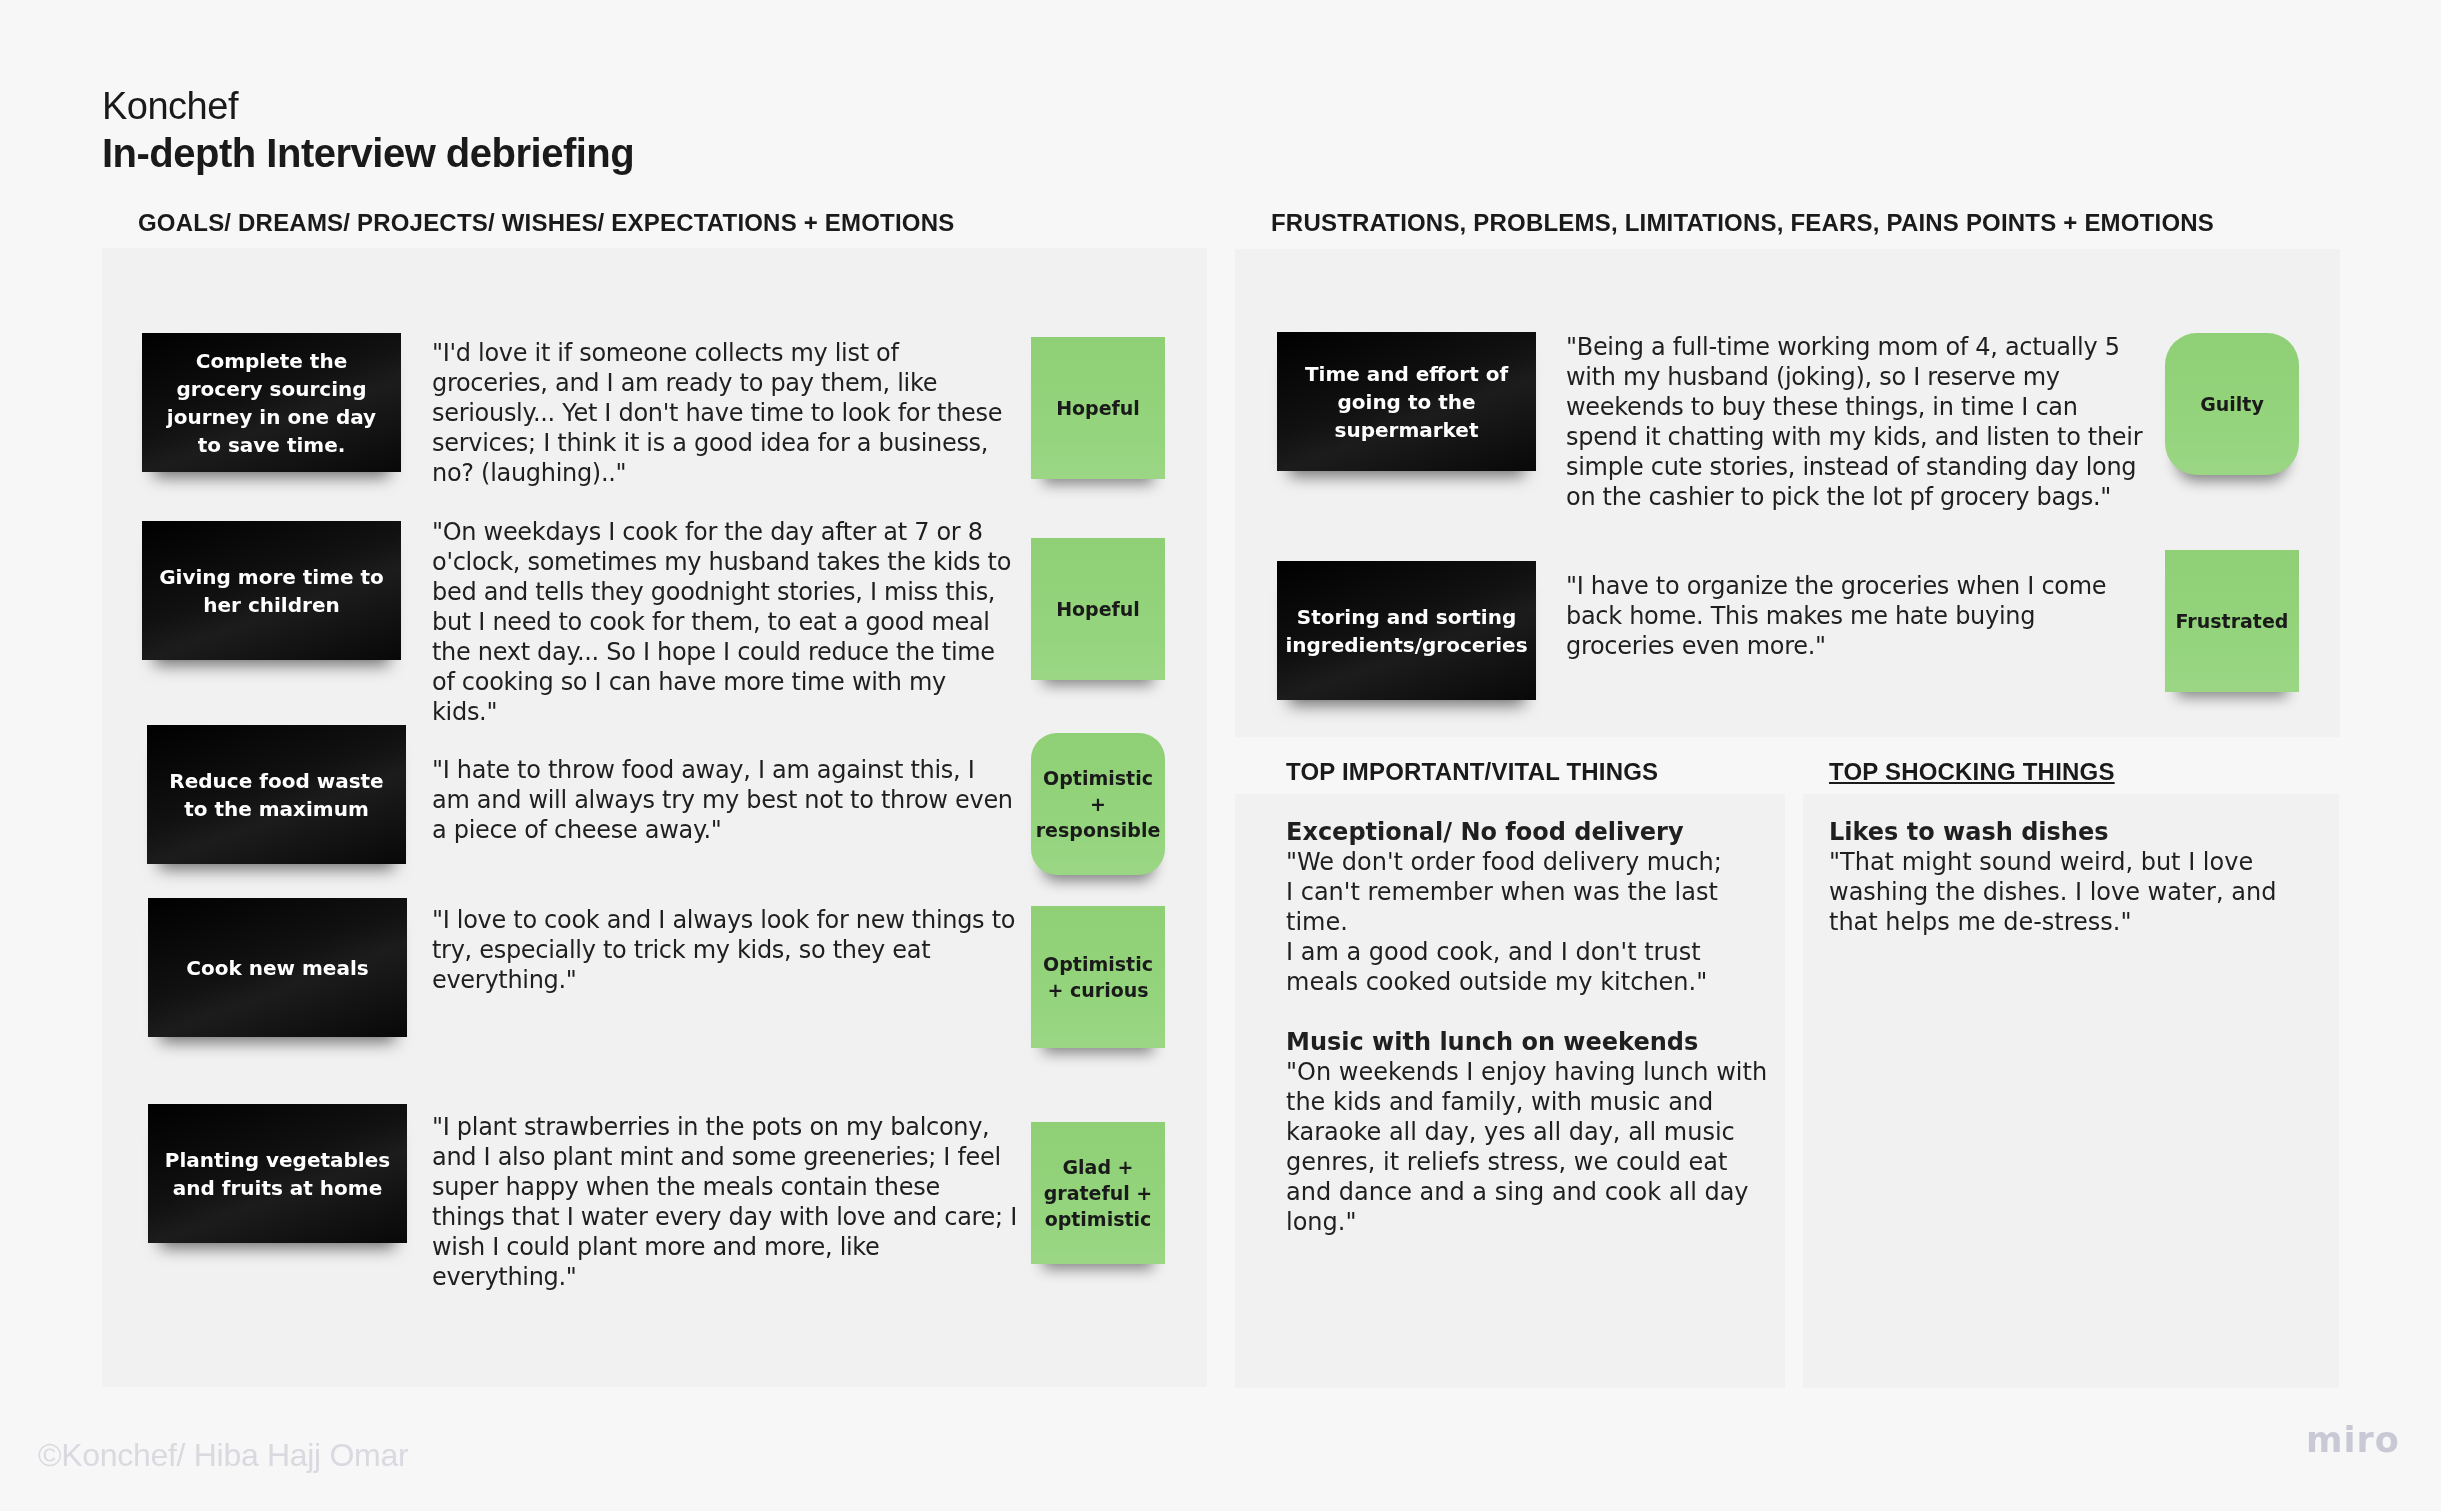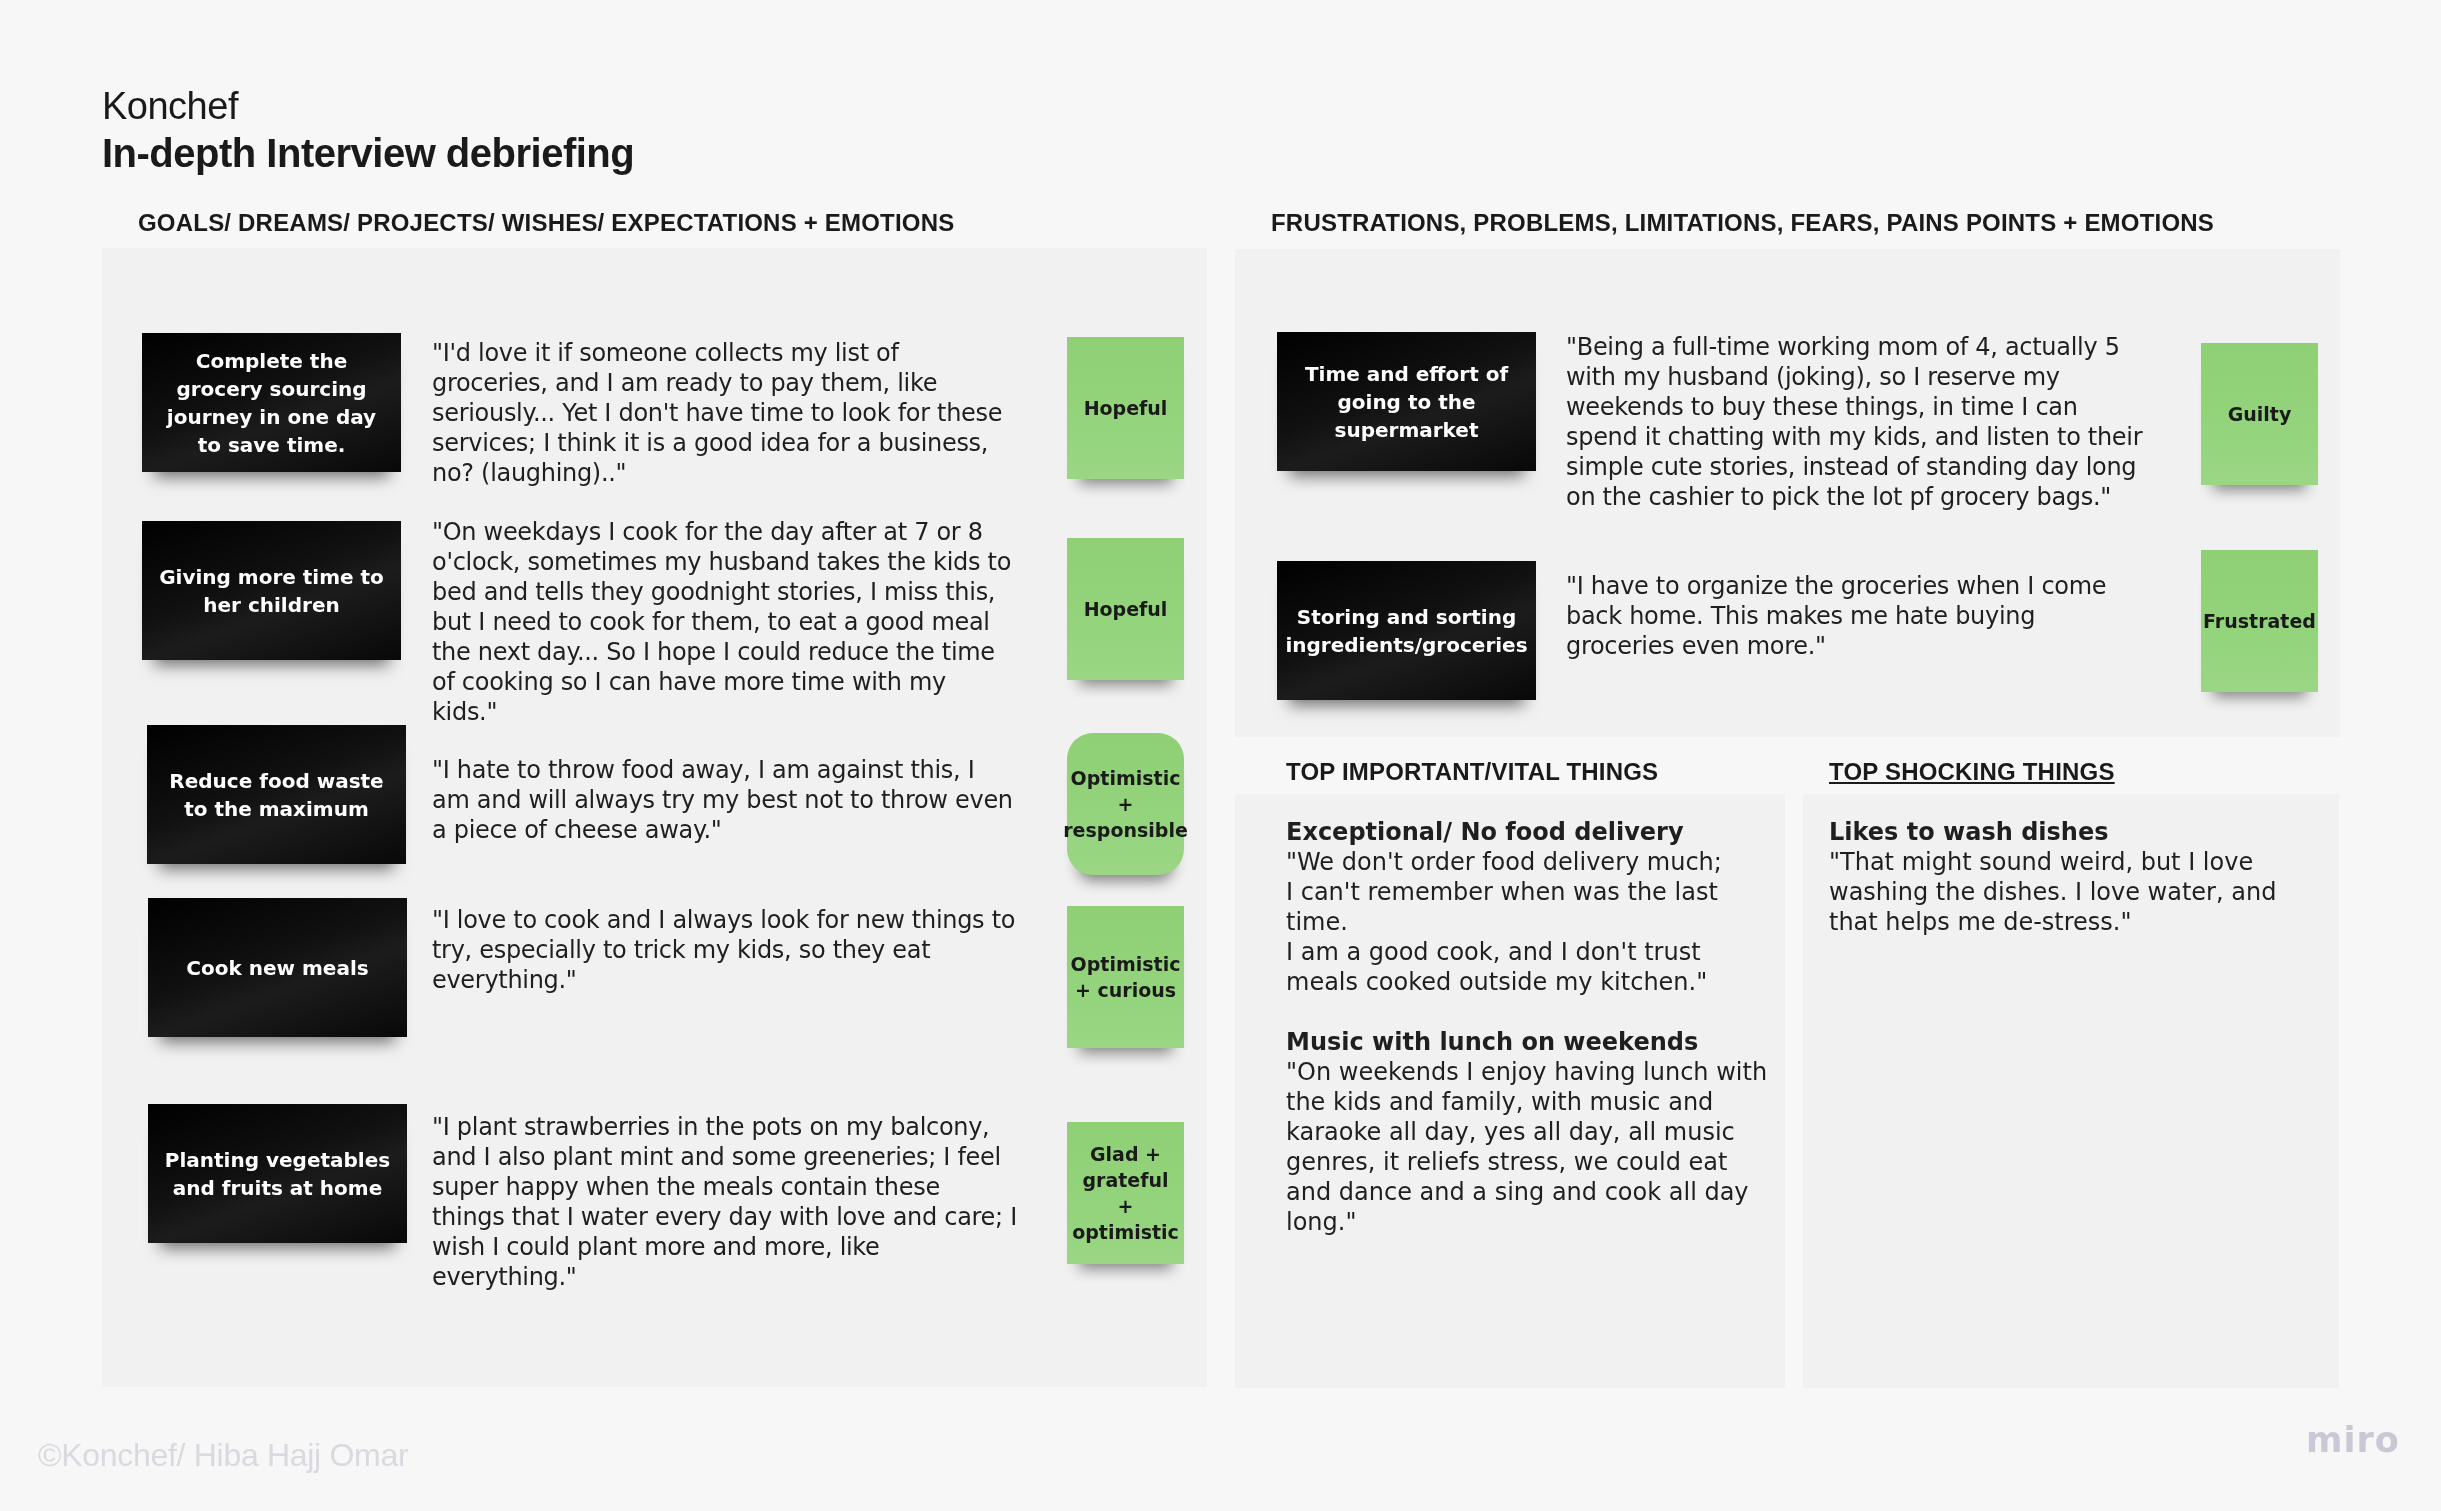--- a/index.html
+++ b/index.html
@@ -17,26 +17,25 @@
     background-image: linear-gradient(160deg, #000 0%, #111 45%, #1c1c1c 60%, #080808 100%);
     color: #fff; font-family: "DejaVu Sans", sans-serif; font-weight: 700; font-size: 20px;
     line-height: 28px; text-align: center; display: flex; align-items: center; justify-content: center;
     padding: 0 13.4px; box-shadow: 0 17.3px 15.4px -11.5px rgba(0,0,0,0.55);
   }
   .quote {
     position: absolute; font-family: "DejaVu Sans", sans-serif; font-size: 24px; line-height: 30px;
     color: #1f1f1f; letter-spacing: -0.3px;
   }
   .green-note {
-    position: absolute; width: 117px; height: 142px; background: #92d27a;
+    position: absolute; width: 134px; height: 142px; background: #92d27a;
     background-image: linear-gradient(180deg, #8fd076 0%, #93d47c 60%, #9bd684 100%);
     color: #1a1a1a; font-family: "DejaVu Sans", sans-serif; font-weight: 700; font-size: 19px; line-height: 26px;
     text-align: center; display: flex; align-items: center; justify-content: center; padding: 0 7.7px;
     box-shadow: 0 17.3px 13.4px -11.5px rgba(0,0,0,0.45);
-    margin-left: 36px;
   }
 
   .insight { position: absolute; font-family: "DejaVu Sans", sans-serif; color: #1f1f1f; }
   .insight .ititle { font-weight: 700; font-size: 24px; line-height: 30px; }
   .insight .itext { font-size: 24px; line-height: 30px; white-space: pre-line; }
   .insight .block { margin-bottom: 30px; }
 
   .copyright { position: absolute; left: 38px; top: 1437px; font-size: 32px; color: #d9d9e0; letter-spacing: -0.3px; }
   .miro { position: absolute; left: 2306px; top: 1420px; font-size: 35px; font-weight: 700; color: #c9c9d6; font-family: "DejaVu Sans", sans-serif; letter-spacing: 1px; }
 </style>
@@ -67,21 +66,21 @@
 
 <div class="dark-note" style="left:148px; top:1104px;">Planting vegetables and fruits at home</div>
 <div class="quote" style="left:432px; top:1112px; width:586px;">"I plant strawberries in the pots on my balcony, and I also plant mint and some greeneries; I feel super happy when the meals contain these things that I water every day with love and care; I wish I could plant more and more, like everything."</div>
 <div class="green-note" style="left:1031px; top:1122px;">Glad + grateful + optimistic</div>
 
 <div class="section-heading" style="left:1271px; top:209px;">FRUSTRATIONS, PROBLEMS, LIMITATIONS, FEARS, PAINS POINTS + EMOTIONS</div>
 <div class="panel" style="left:1235px; top:249px; width:1105px; height:488px;"></div>
 
 <div class="dark-note" style="left:1277px; top:332px;">Time and effort of going to the supermarket</div>
 <div class="quote" style="left:1566px; top:332px; width:586px;"> "Being a full-time working mom of 4, actually 5 with my husband (joking), so I reserve my weekends to buy these things, in time I can spend it chatting with my kids, and listen to their simple cute stories, instead of standing day long on the cashier to pick the lot pf grocery bags."</div>
-<div class="green-note" style="left:2165px; top:343px;">Guilty</div>
+<div class="green-note" style="left:2165px; top:333px;border-radius:32px;">Guilty</div>
 
 <div class="dark-note" style="left:1277px; top:561px;">Storing and sorting ingredients/groceries</div>
 <div class="quote" style="left:1566px; top:571px; width:576px;">"I have to organize the groceries when I come back home. This makes me hate buying groceries even more."</div>
 <div class="green-note" style="left:2165px; top:550px;">Frustrated</div>
 
 <div class="section-heading" style="left:1286px; top:758px;">TOP IMPORTANT/VITAL THINGS</div>
 <div class="panel" style="left:1235px; top:794px; width:550px; height:594px;"></div>
 <div class="insight" style="left:1286px; top:817px; width:490px;">
   <div class="block">
     <div class="ititle">Exceptional/ No food delivery</div>

